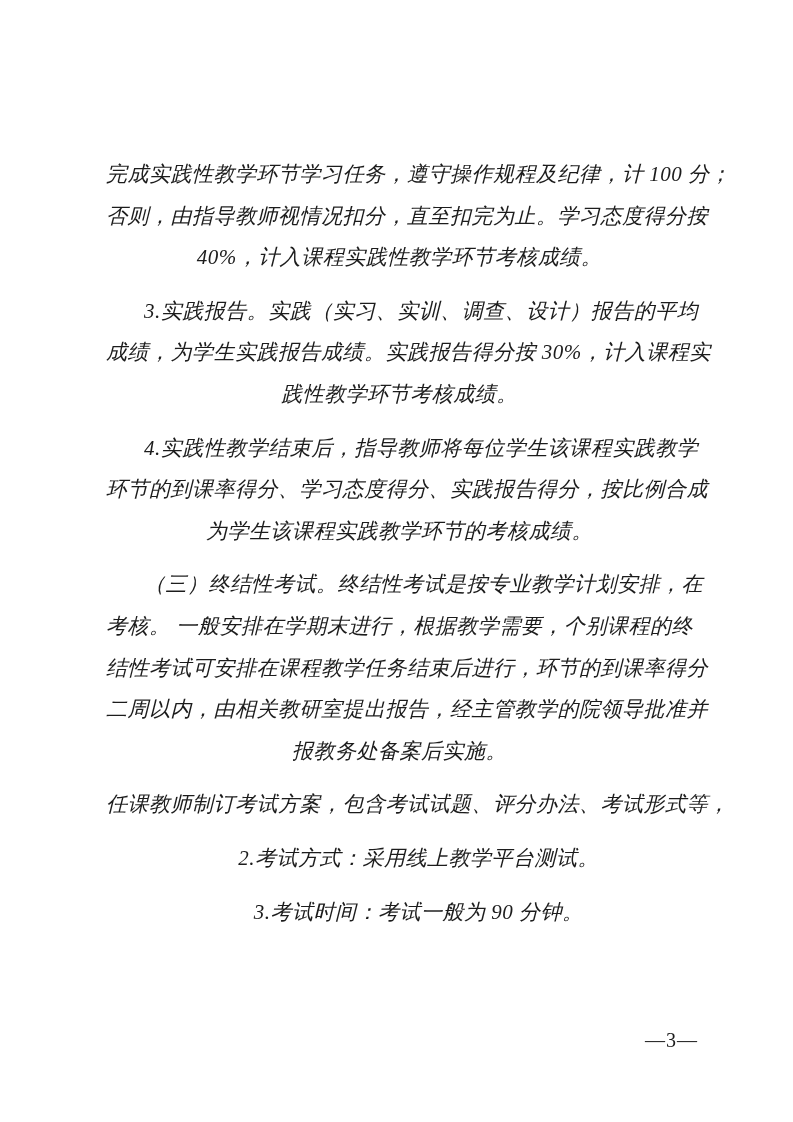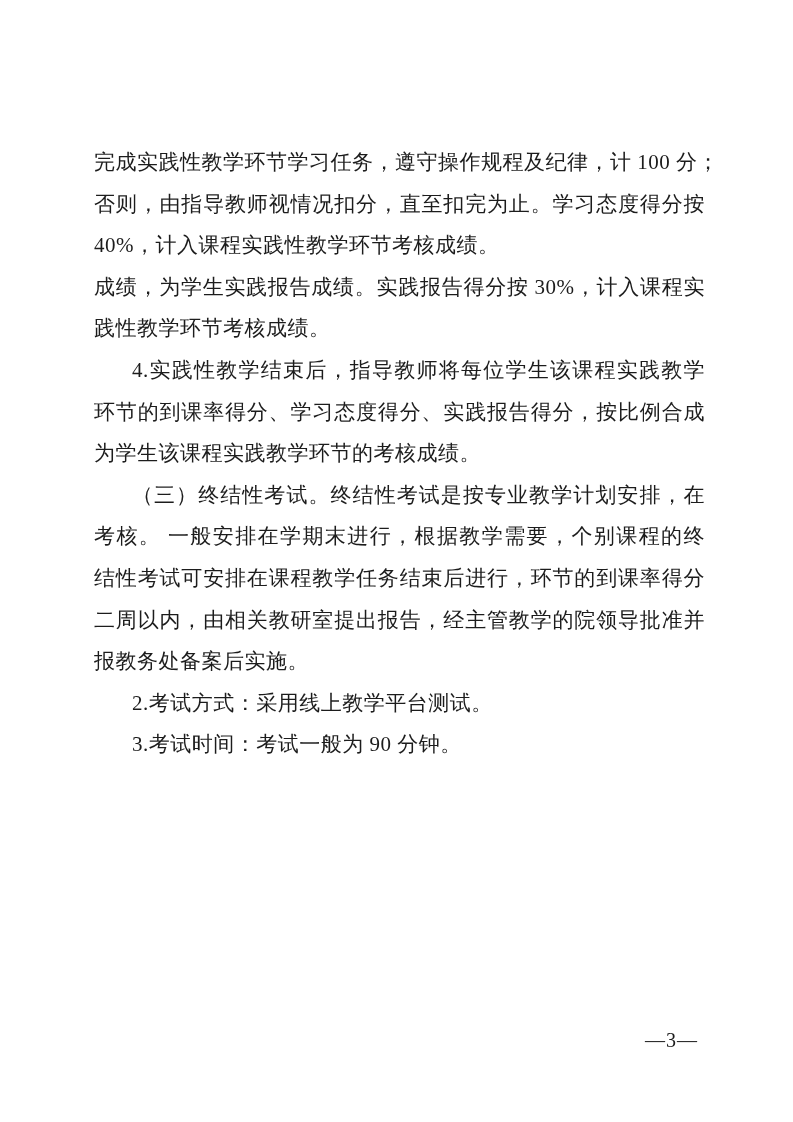--- a/index.html
+++ b/index.html
@@ -16,30 +16,31 @@
     font-family: "Liberation Serif", "DejaVu Serif", serif;
     color: #1c1c1c;
   }
   .content {
     position: absolute;
     left: 94px;
     top: 142px;
     width: 611px;
   }
   .paragraph {
-    margin: 0;
+    margin: 12px;
     padding: 0;
+    font-style: italic;
   }
   .line {
     height: 41.6px;
     line-height: 41.6px;
     font-size: 21px;
     letter-spacing: 0.5px;
     white-space: nowrap;
-    text-align: left;
+    text-align: center;
     overflow: visible;
   }
   .line.justify {
     text-align: justify;
     text-align-last: justify;
   }
   .line.indent-first {
     padding-left: 38px;
   }
   .page-footer {
@@ -57,36 +58,38 @@
 
 <div class="page">
   <div class="content">
 
   <div class="paragraph">
         <div class="line justify">完成实践性教学环节学习任务，遵守操作规程及纪律，计 100 分；</div>
         <div class="line justify">否则，由指导教师视情况扣分，直至扣完为止。学习态度得分按</div>
         <div class="line">40%，计入课程实践性教学环节考核成绩。</div>
       </div>
       <div class="paragraph">
+        <div class="line justify indent-first">3.实践报告。实践（实习、实训、调查、设计）报告的平均</div>
         <div class="line justify">成绩，为学生实践报告成绩。实践报告得分按 30%，计入课程实</div>
         <div class="line">践性教学环节考核成绩。</div>
       </div>
       <div class="paragraph">
         <div class="line justify indent-first">4.实践性教学结束后，指导教师将每位学生该课程实践教学</div>
         <div class="line justify">环节的到课率得分、学习态度得分、实践报告得分，按比例合成</div>
         <div class="line">为学生该课程实践教学环节的考核成绩。</div>
       </div>
       <div class="paragraph">
         <div class="line justify indent-first">（三）终结性考试。终结性考试是按专业教学计划安排，在</div>
         <div class="line justify">考核。 一般安排在学期末进行，根据教学需要，个别课程的终</div>
         <div class="line justify">结性考试可安排在课程教学任务结束后进行，环节的到课率得分</div>
         <div class="line justify">二周以内，由相关教研室提出报告，经主管教学的院领导批准并</div>
         <div class="line">报教务处备案后实施。</div>
       </div>
       <div class="paragraph">
+        <div class="line justify">任课教师制订考试方案，包含考试试题、评分办法、考试形式等，</div>
       </div>
       <div class="paragraph">
         <div class="line indent-first">2.考试方式：采用线上教学平台测试。</div>
       </div>
       <div class="paragraph">
         <div class="line indent-first">3.考试时间：考试一般为 90 分钟。</div>
       </div>
     </div>
   <div class="page-footer">—3—</div>
 </div>

